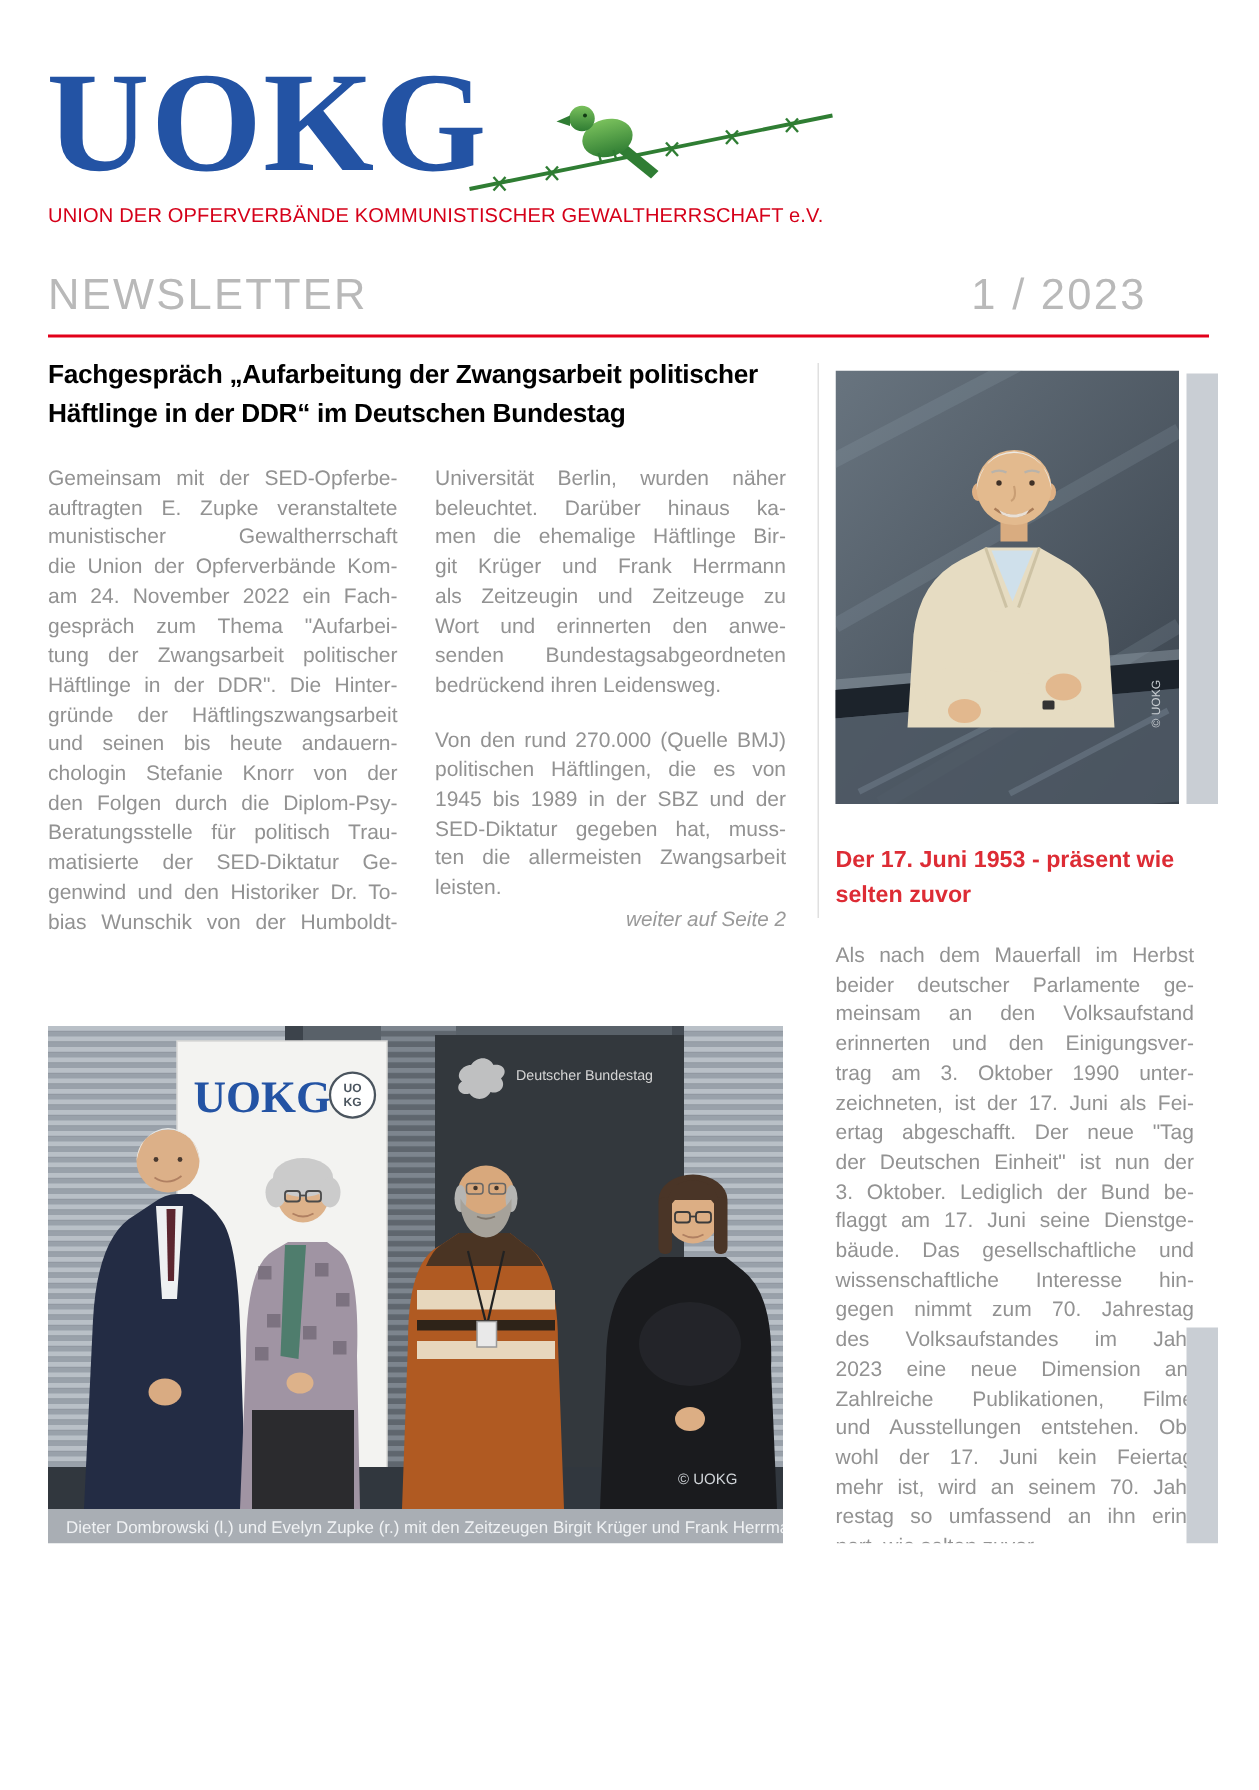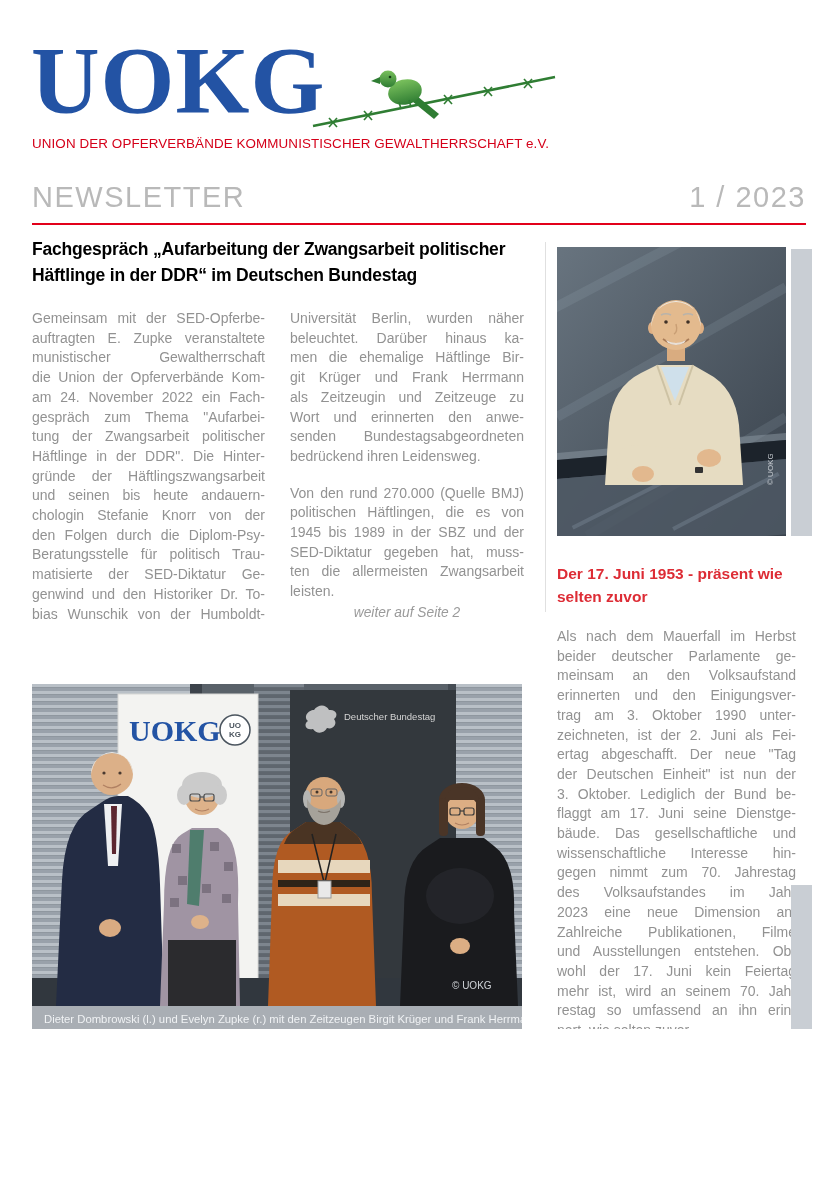--- a/index.html
+++ b/index.html
@@ -7,35 +7,35 @@
         font-family:"Liberation Sans",sans-serif;}
   .abs{position:absolute;}
 
   
   .logo-text{left:31px;top:34px;font-family:"Liberation Serif",serif;font-weight:bold;
              font-size:95px;line-height:1.0;color:#2353a4;letter-spacing:1px;}
   .tagline{left:32px;top:136px;font-size:13.4px;font-weight:normal;color:#d50019;letter-spacing:0.1px;}
 
   
   .nl-label{left:32px;top:181px;font-size:29px;font-weight:200;color:#b9b9b9;letter-spacing:1.5px;}
-  .nl-issue{left:606px;top:181px;width:200px;text-align:right;font-size:29px;font-weight:200;
+  .nl-issue{left:606px;top:181px;width:200px;text-align:center;font-size:29px;font-weight:200;
             color:#b9b9b9;letter-spacing:1.5px;}
   .red-rule{left:32px;top:223px;width:774px;height:2px;background:#e2001a;}
   .divider{left:545px;top:242px;width:1px;height:370px;background:#e0e0e0;}
 
   
   .article-title{left:32px;top:237px;width:514px;font-size:17.5px;font-weight:bold;
                  line-height:25.5px;color:#000000;letter-spacing:-0.2px;}
   .col{font-size:14px;color:#929292;}
   .col1{left:32px;top:309px;width:233px;}
   .col2{left:290px;top:309px;width:234px;}
   .jline{white-space:nowrap;text-align:justify;text-align-last:justify;line-height:19.7px;}
   .endline{line-height:19.7px;}
   .par-gap{height:17px;}
-  .continuation{text-align:center;font-style:italic;color:#9a9a9a;font-size:13.8px;margin-top:3px;}
+  .continuation{text-align:right;font-style:italic;color:#9a9a9a;font-size:13.8px;margin-top:3px;}
 
   
   .portrait-wrap{left:557px;top:247px;width:229px;height:289px;}
   .strip{background:#c9ced4;}
   .strip1{left:791px;top:249px;width:21px;height:287px;}
   .strip2{left:791px;top:885px;width:21px;height:248px;}
   .sb-heading{left:557px;top:562px;width:240px;font-size:15.5px;font-weight:bold;
               line-height:23px;color:#dd2c35;}
   .sb-body{left:557px;top:627px;width:239px;font-size:14px;color:#929292;}
   .signoff{margin-top:22px;color:#ef4444;line-height:19.7px;font-family:Liberation Mono, monospace;}
@@ -182,21 +182,21 @@
   <div class="abs strip strip1"></div>
 
   <div class="abs sb-heading">Der 17. Juni 1953 - präsent wie selten zuvor</div>
   <div class="abs sb-body">
     <div>
         <div class="jline">Als nach dem Mauerfall im Herbst</div>
         <div class="jline">beider deutscher Parlamente ge-</div>
         <div class="jline">meinsam an den Volksaufstand</div>
         <div class="jline">erinnerten und den Einigungsver-</div>
         <div class="jline">trag am 3. Oktober 1990 unter-</div>
-        <div class="jline">zeichneten, ist der 2. Juni als Fei-</div>
+        <div class="jline">zeichneten, ist der 17. Juni als Fei-</div>
         <div class="jline">ertag abgeschafft. Der neue "Tag</div>
         <div class="jline">der Deutschen Einheit" ist nun der</div>
         <div class="jline">3. Oktober. Lediglich der Bund be-</div>
         <div class="jline">flaggt am 17. Juni seine Dienstge-</div>
         <div class="jline">bäude. Das gesellschaftliche und</div>
         <div class="jline">wissenschaftliche Interesse hin-</div>
         <div class="jline">gegen nimmt zum 70. Jahrestag</div>
         <div class="jline">des Volksaufstandes im Jahr</div>
         <div class="jline">2023 eine neue Dimension an.</div>
         <div class="jline">Zahlreiche Publikationen, Filme</div>

